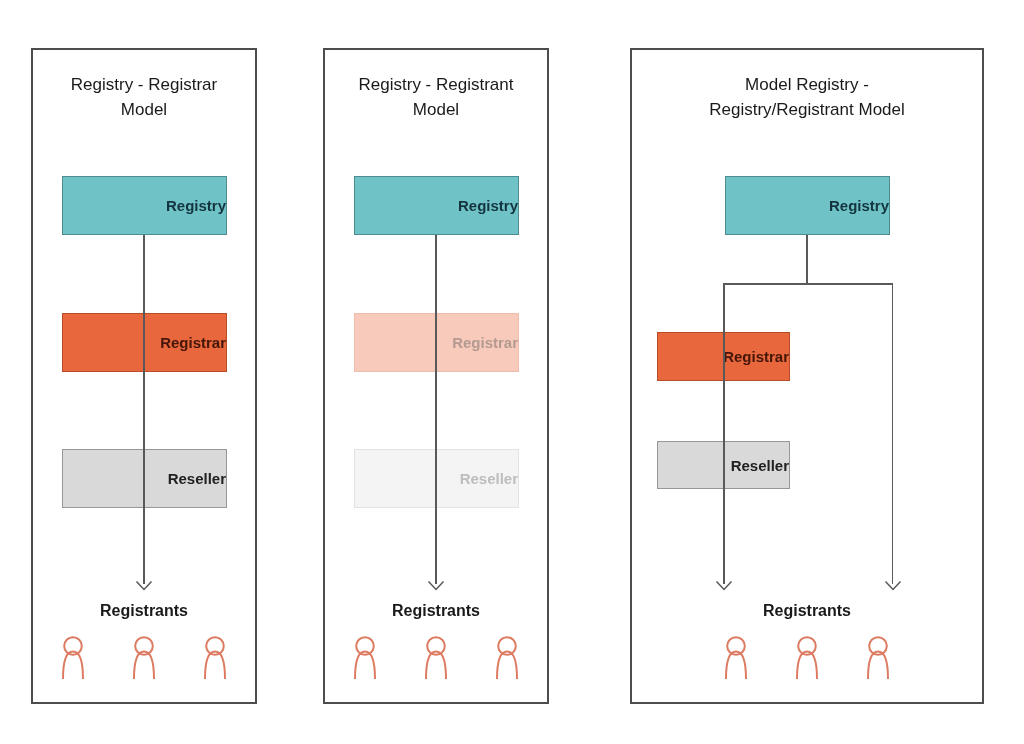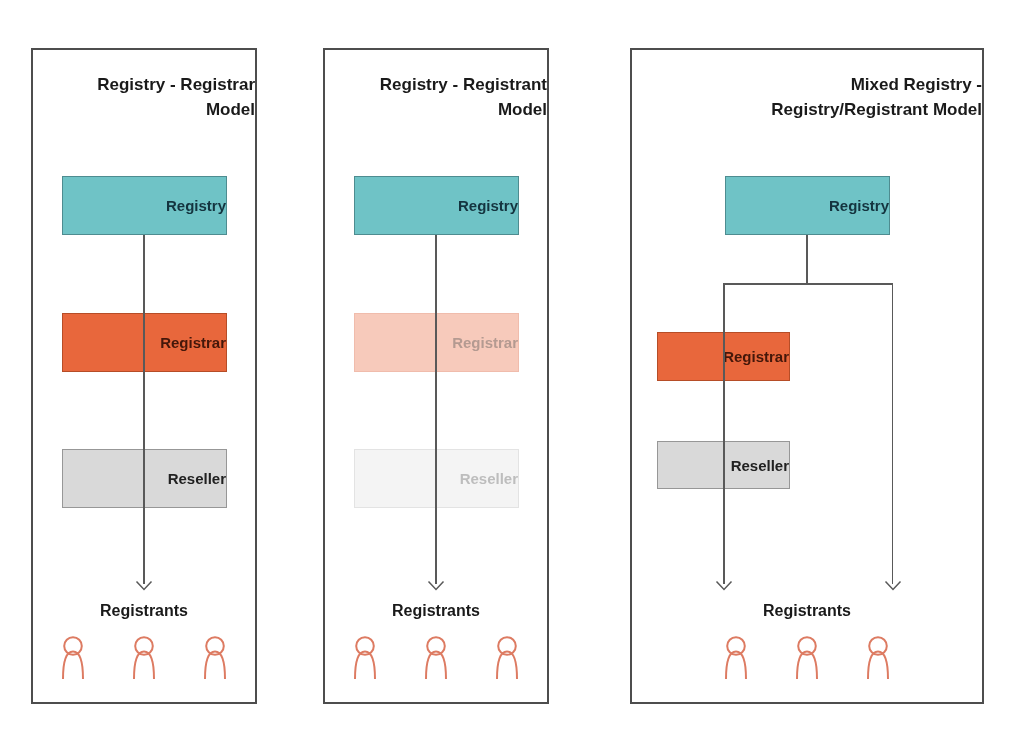--- a/index.html
+++ b/index.html
@@ -9,22 +9,22 @@
   }
   .panel {
     position:absolute; top:48px; height:656px; background:#ffffff;
     border:2px solid var(--panel_border); box-sizing:border-box;
   }
   #panel-1 { left:31px;  width:226px; }
   #panel-2 { left:323px; width:226px; }
   #panel-3 { left:630px; width:354px; }
 
   .title {
-    position:absolute; top:22px; left:0; right:0; text-align:right;
-    font-size:17px; font-weight:bold; line-height:25px; color:var(--title_text);
+    position:absolute; top:22px; left:0; right:0; text-align:center;
+    font-size:17px; font-weight:normal; line-height:25px; color:var(--title_text);
   }
   .node {
     position:absolute; box-sizing:border-box; display:flex; align-items:center;
     justify-content:flex-end; font-size:15px; font-weight:bold; z-index:1;
     border:1px solid;
   }
   .node.teal   { background:var(--teal_fill);   border-color:var(--teal_border);   color:var(--teal_text); }
   .node.orange { background:var(--orange_fill); border-color:var(--orange_border); color:var(--orange_text); }
   .node.gray   { background:var(--gray_fill);   border-color:var(--gray_border);   color:var(--gray_text); }
   .node.orange-faded { background:var(--faded_orange_fill); border-color:var(--faded_orange_border); color:var(--faded_orange_text); }
@@ -121,21 +121,21 @@
       </svg>
       <svg class="person" width="24" height="44" viewBox="0 0 24 44">
         <circle cx="12" cy="10" r="8.8" fill="none" stroke-width="2"></circle>
         <path d="M2,43 C2,24 5.5,15.5 12,15.5 C18.5,15.5 22,24 22,43" fill="none" stroke-width="2"></path>
       </svg>
     </div>
   </div>
 
   <div class="panel" id="panel-3">
     <div class="title">
-      <div>Mixed Registry -</div>
+      <div>Model Registry -</div>
       <div>Registry/Registrant Model</div>
     </div>
 
     <div class="node teal" style="left:93px; top:126px; width:165px; height:59px;">
       <span>Registry</span>
     </div>
     <div class="node orange" style="left:25px; top:282px; width:133px; height:49px;">
       <span>Registrar</span>
     </div>
     <div class="node gray" style="left:25px; top:391px; width:133px; height:48px;">

